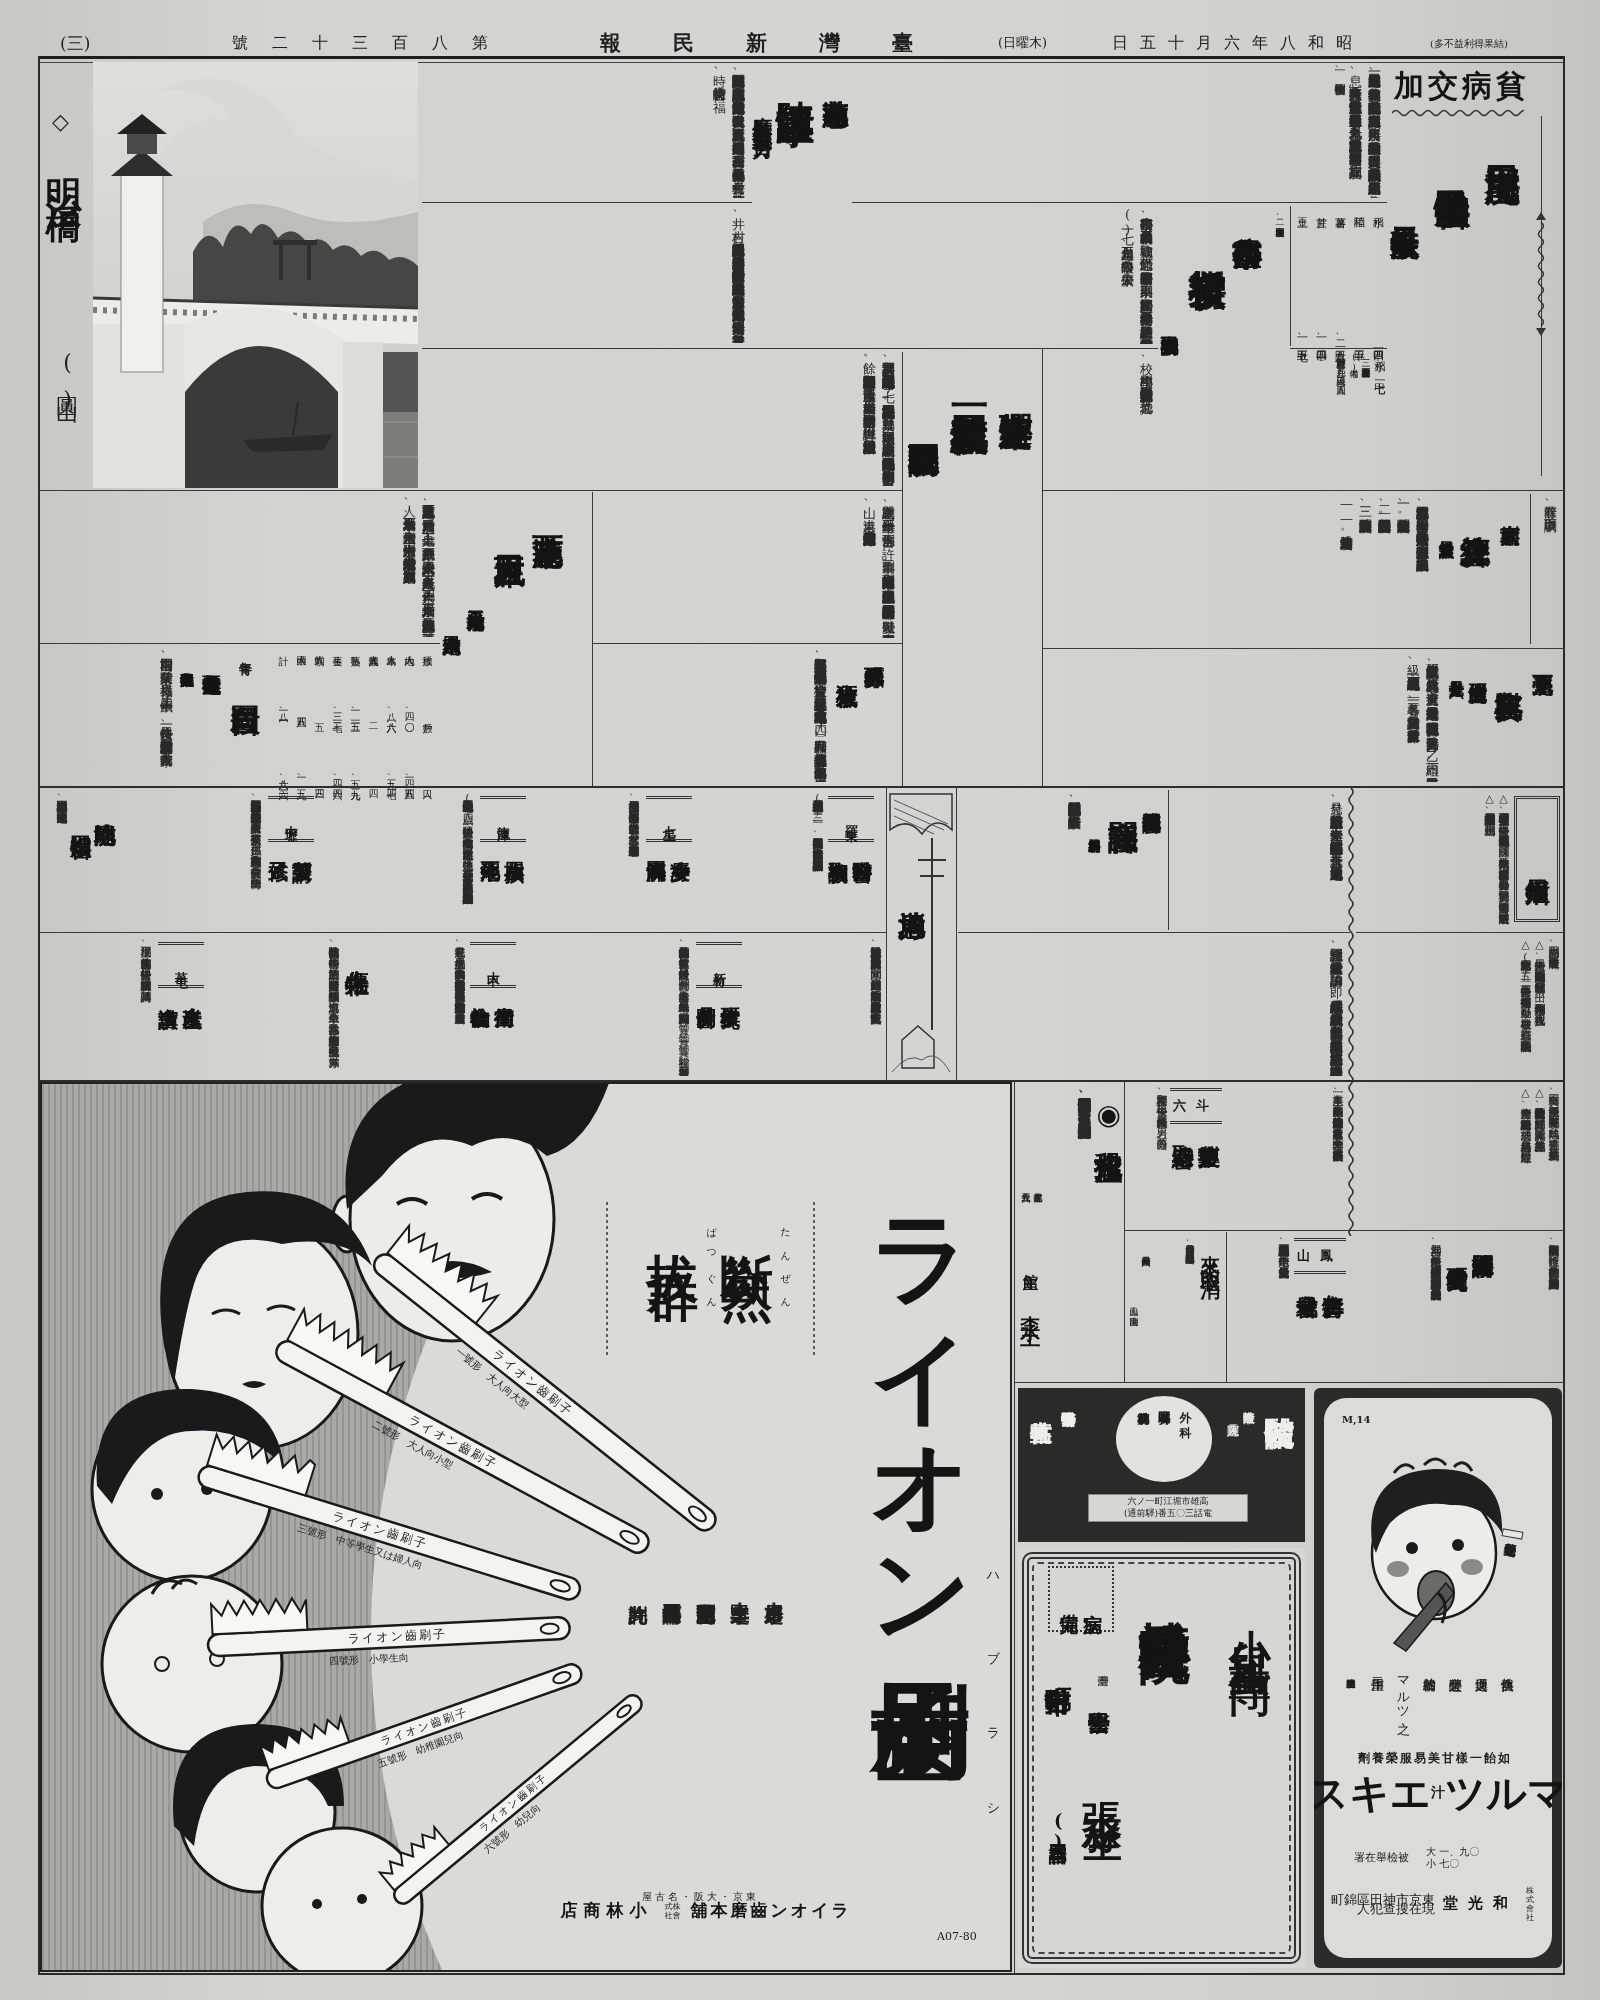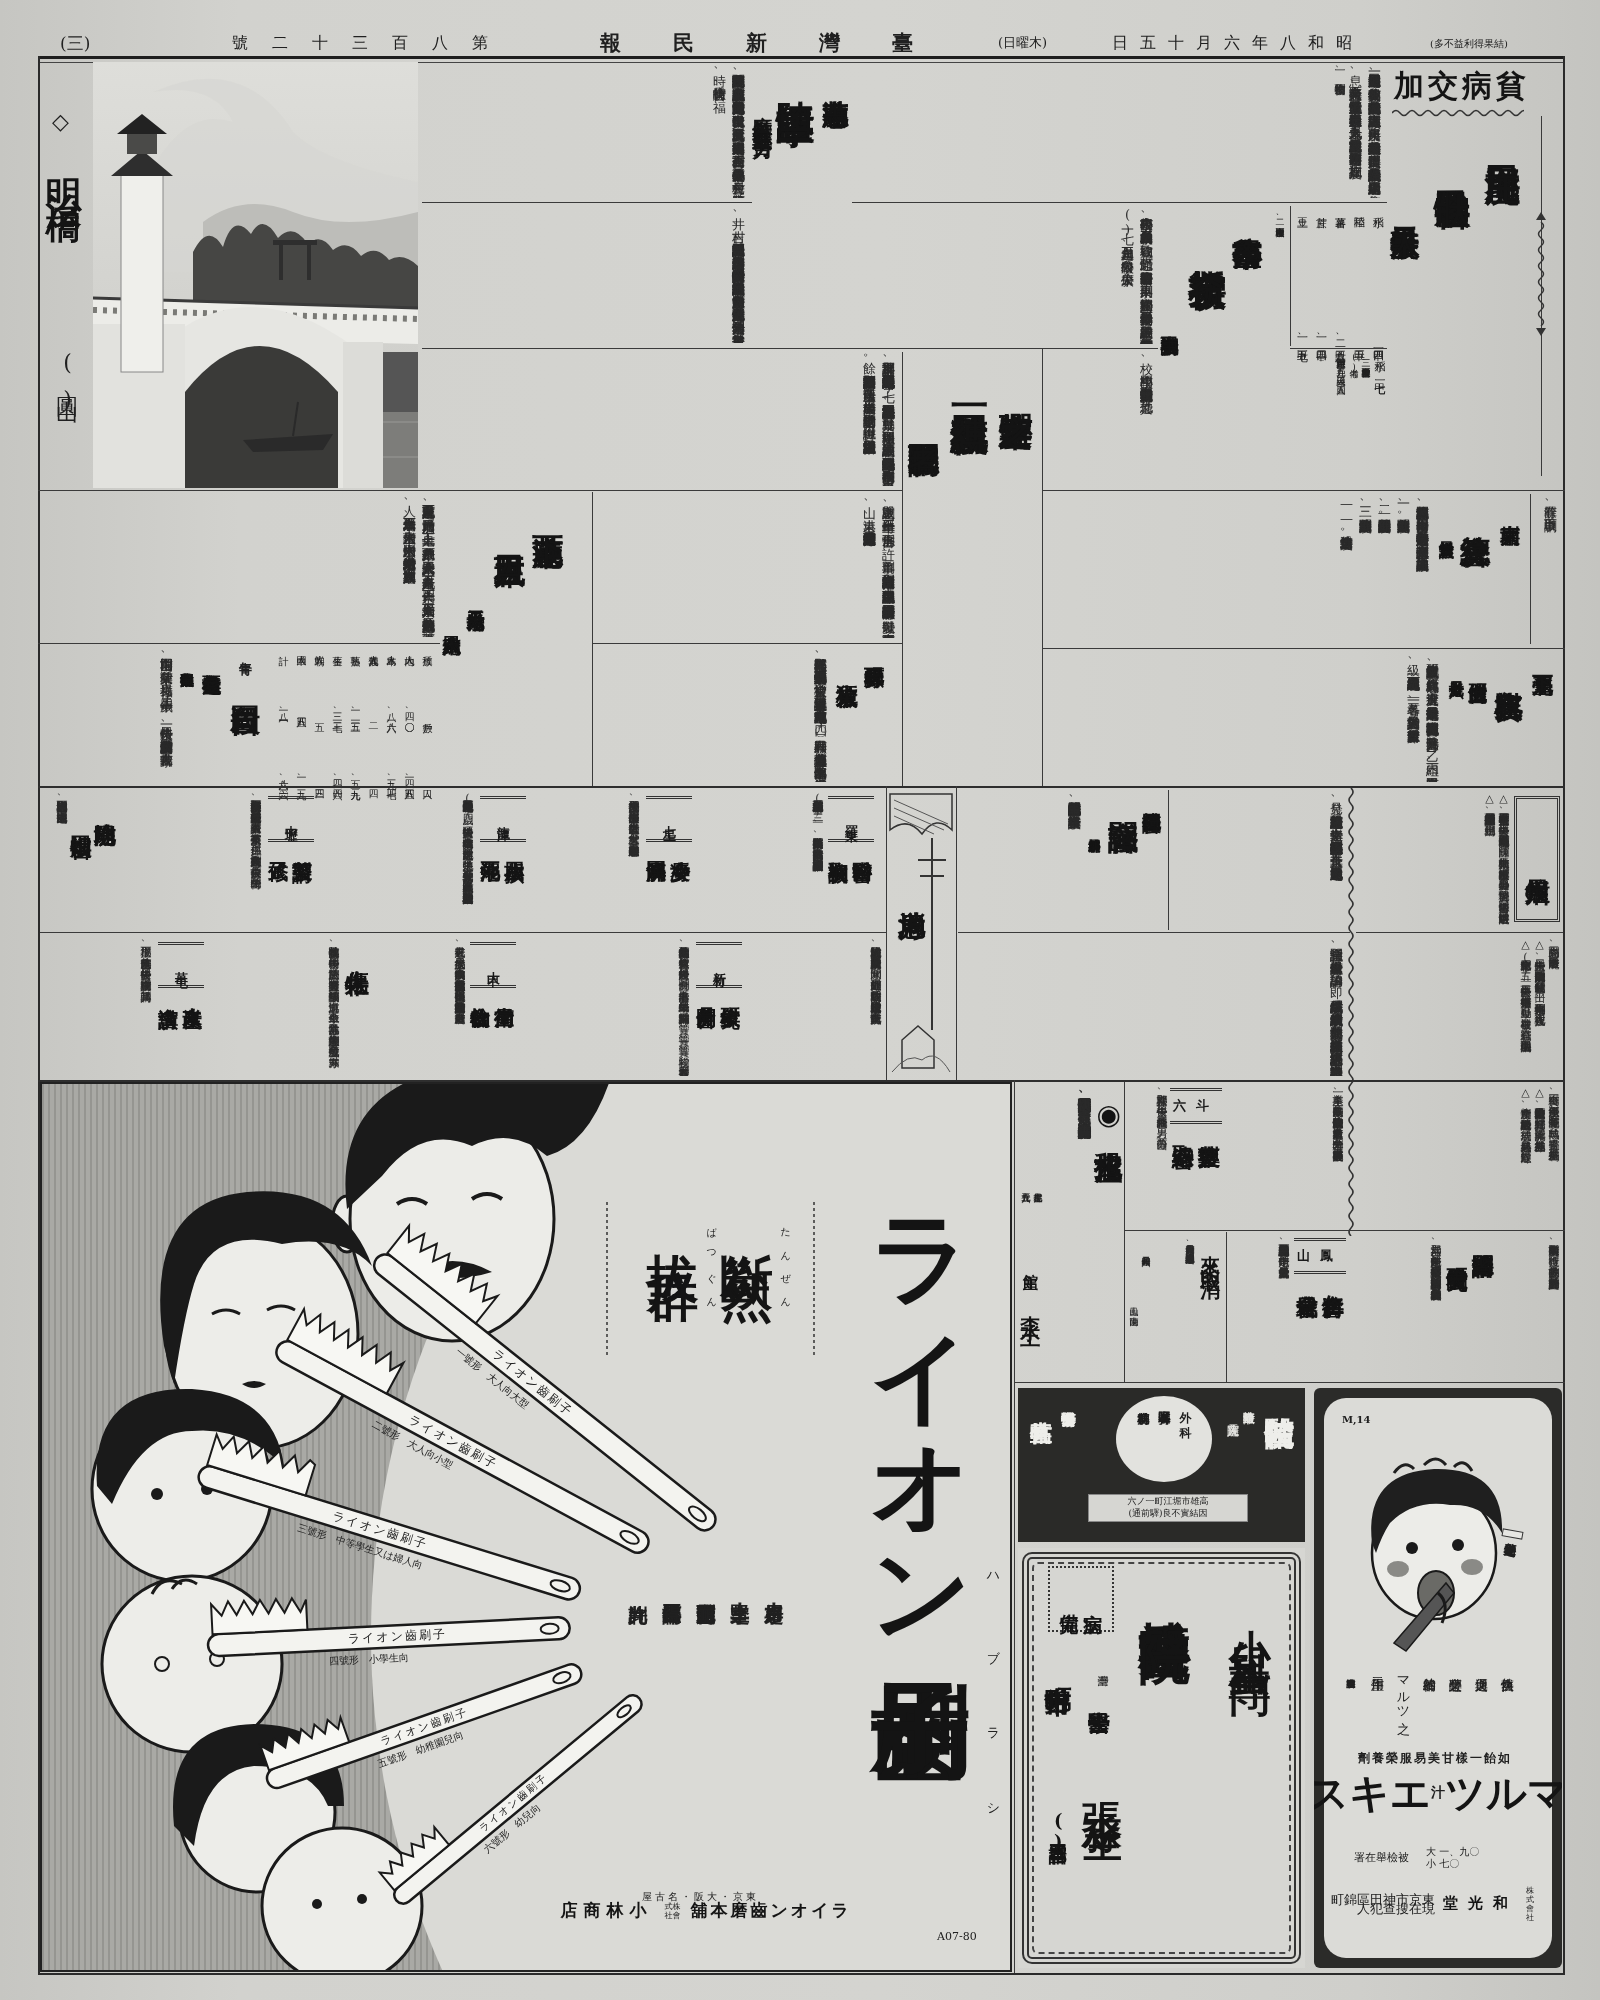--- a/index.html
+++ b/index.html
@@ -508,21 +508,21 @@
  <div class="a v" style="left:206px;top:26px;font-size:12px;">入院應需</div>
  <div class="a" style="left:98px;top:8px;width:96px;height:86px;border-radius:50%;background:#e2e2de;color:#1c1c1c;display:flex;flex-direction:row-reverse;justify-content:center;gap:4px;padding-top:6px;box-sizing:border-box;">
   <span class="v" style="font-size:12px;font-weight:bold;letter-spacing:14px;">外科</span>
   <span class="v" style="font-size:12px;font-weight:bold;">耳鼻咽喉科</span>
   <span class="v" style="font-size:12px;font-weight:bold;">花柳病科</span>
  </div>
  <div class="a v hl" style="left:42px;top:12px;font-size:15px;color:#eeeeea;">醫學博士</div>
  <div class="a v hl" style="left:12px;top:16px;font-size:22px;color:#eeeeea;">帖佐直喜</div>
  <div class="a" style="left:70px;top:106px;width:158px;height:26px;background:#d6d6d2;color:#1c1c1c;font-size:9px;line-height:12px;text-align:center;border:1px solid #888;">
   <div class="rtl">高雄市堀江町一ノ六</div>
-  <div class="rtl">因結實不良(驛前通)</div>
+  <div class="rtl">電話三〇五番(驛前通)</div>
  </div>
 </div>
 
 <div class="ad" style="left:1018px;top:1548px;width:287px;height:420px;background:#d6d6d2;">
  <div class="a" style="left:4px;top:4px;width:279px;height:412px;border:7px double #333;border-radius:10px;box-sizing:border-box;"></div>
  <div class="a" style="left:14px;top:14px;width:259px;height:392px;border:2px dashed #444;border-radius:6px;box-sizing:border-box;"></div>
  <div class="a v hl" style="left:210px;top:48px;font-size:42px;letter-spacing:12px;">小兒科專門</div>
  <div class="a v hl" style="left:120px;top:30px;font-size:52px;letter-spacing:2px;">博愛小兒科醫院</div>
  <div class="a" style="left:30px;top:18px;width:62px;height:62px;border:2px dotted #333;display:flex;flex-direction:row-reverse;justify-content:center;align-items:center;gap:4px;">
   <span class="v hl" style="font-size:19px;">病室</span>

